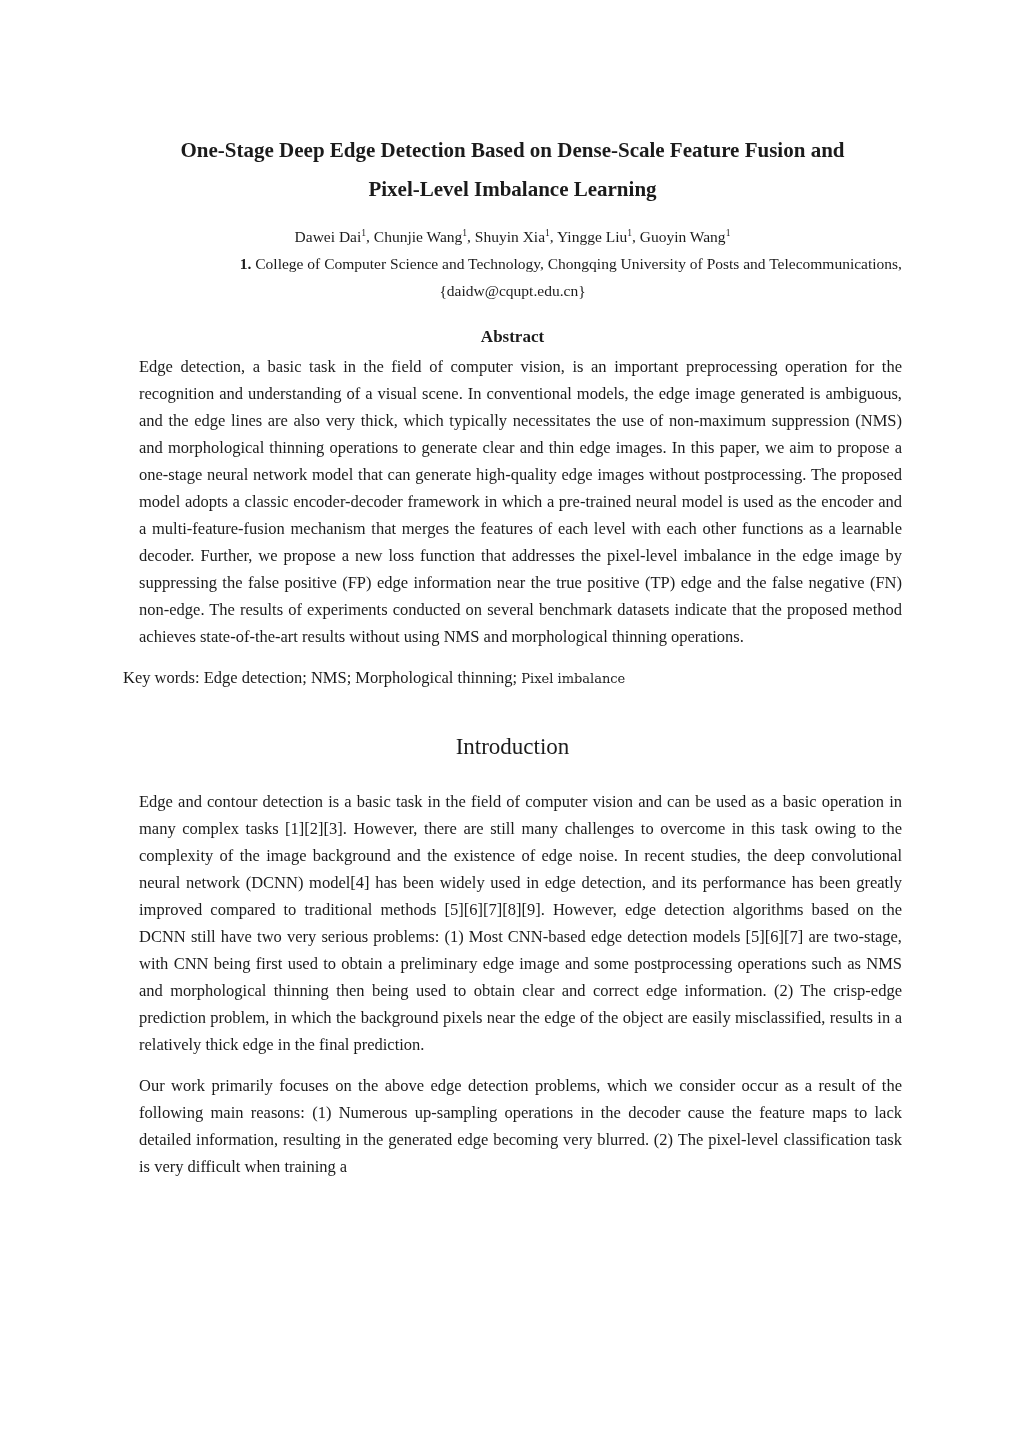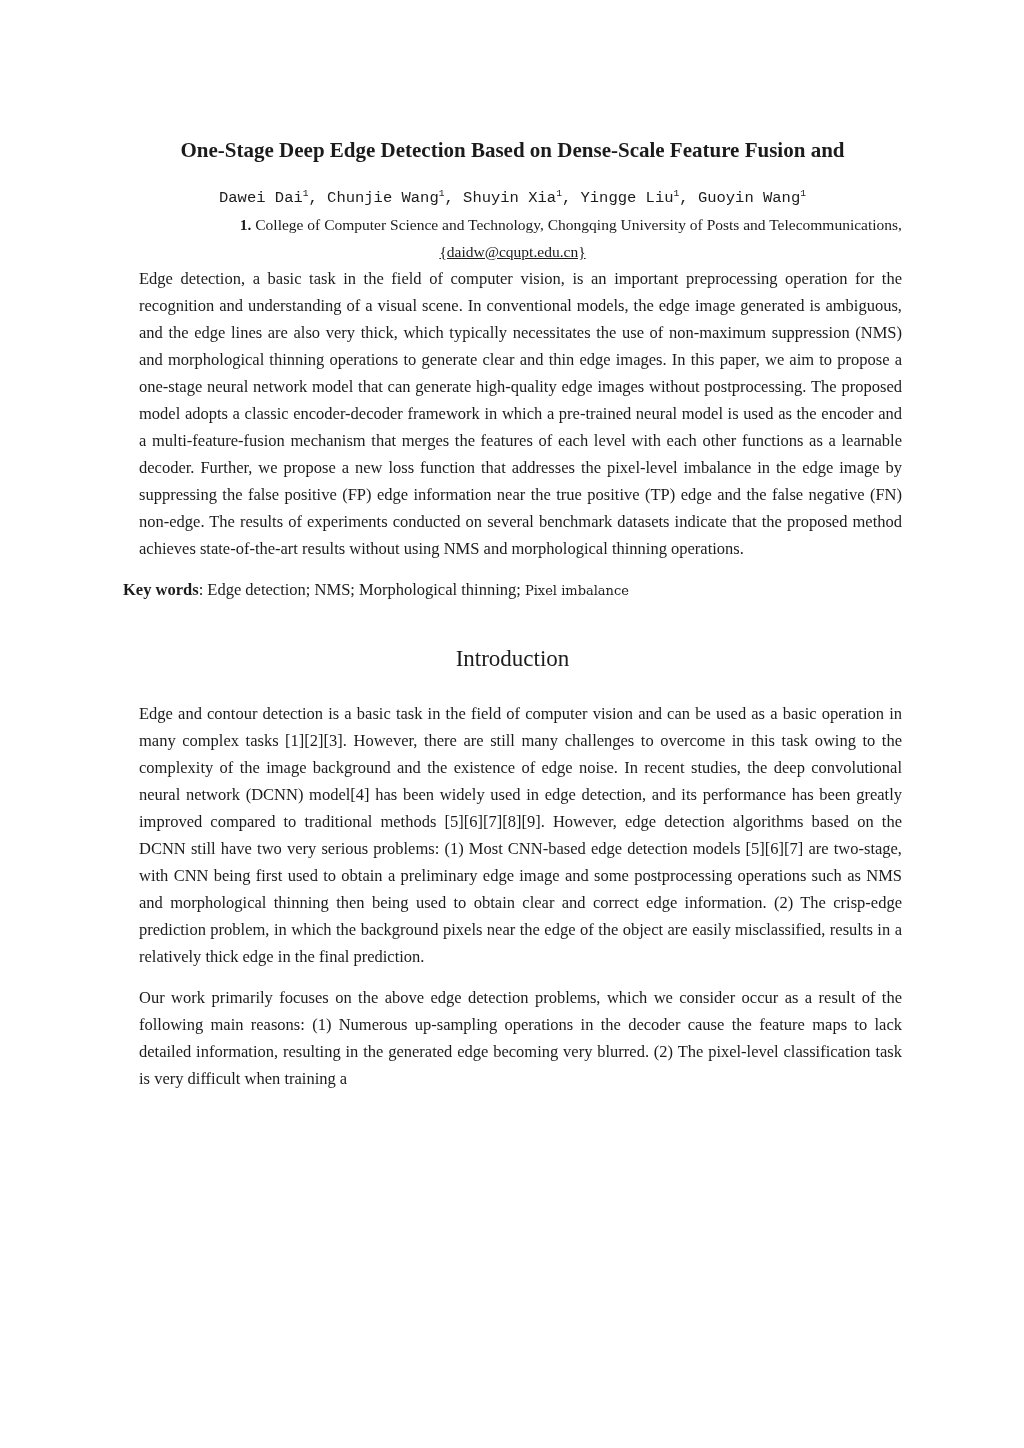--- a/index.html
+++ b/index.html
@@ -28,88 +28,89 @@
     font-weight: bold;
     text-align: center;
     line-height: 39px;
   }
   .title-line { display: block; }
   .authors {
     text-align: center;
     font-size: 15.5px;
     line-height: 24px;
     margin: 0 0 2px 0;
-    font-family: Liberation Mono, monospace;
   }
   .authors sup, .affil sup {
     font-size: 0.62em;
     vertical-align: super;
     line-height: 0;
   }
   .affil {
     text-align: right;
     font-size: 15.5px;
     line-height: 26px;
   }
   .affil .marker { font-weight: bold; }
   .email-line {
     text-align: center;
     font-size: 15.5px;
     line-height: 27px;
   }
-  .email-text { text-decoration: underline; }
+  .email-text { }
   .abstract-heading {
     margin: 21px 0 4px 0;
     font-size: 17px;
     font-weight: bold;
     text-align: center;
     line-height: 24px;
   }
   .body-text {
     margin: 0 0 14px 16px;
     font-size: 16.5px;
     line-height: 27px;
     text-align: justify;
   }
   .keywords {
     margin: 13px 0 0 0;
     font-size: 16.5px;
     line-height: 27px;
     text-align: left;
   }
-  .keywords .kw-label { font-weight: bold; }
+  .keywords .kw-label { font-weight: normal; }
   .kw-alt {
     font-family: "DejaVu Serif", serif;
     font-size: 13px;
   }
   .intro-heading {
     margin: 40px 0 26px 0;
     font-size: 23px;
     font-weight: normal;
     text-align: center;
     line-height: 30px;
   }
 </style>
 </head>
 <body>
 
 <div class="page">
   <div class="content">
 
     <h1 class="title">
       <span class="title-line">One-Stage Deep Edge Detection Based on Dense-Scale Feature Fusion and</span>
+      <span class="title-line">Pixel-Level Imbalance Learning</span>
     </h1>
 
     <div class="authors"><span><span>Dawei Dai</span><sup>1</sup><span>, </span></span><span><span>Chunjie Wang</span><sup>1</sup><span>, </span></span><span><span>Shuyin Xia</span><sup>1</sup><span>, </span></span><span><span>Yingge Liu</span><sup>1</sup><span>, </span></span><span><span>Guoyin Wang</span><sup>1</sup><span></span></span></div>
 
     <div class="affil"><span class="marker">1.</span> <span>College of Computer Science and Technology, Chongqing University of Posts and Telecommunications,</span></div>
 
 
     <div class="email-line"><span class="email-text">{daidw@cqupt.edu.cn}</span></div>
 
+    <h2 class="abstract-heading">Abstract</h2>
 
     <p class="body-text">Edge detection, a basic task in the field of computer vision, is an important preprocessing operation for the recognition and understanding of a visual scene. In conventional models, the edge image generated is ambiguous, and the edge lines are also very thick, which typically necessitates the use of non-maximum suppression (NMS) and morphological thinning operations to generate clear and thin edge images. In this paper, we aim to propose a one-stage neural network model that can generate high-quality edge images without postprocessing. The proposed model adopts a classic encoder-decoder framework in which a pre-trained neural model is used as the encoder and a multi-feature-fusion mechanism that merges the features of each level with each other functions as a learnable decoder. Further, we propose a new loss function that addresses the pixel-level imbalance in the edge image by suppressing the false positive (FP) edge information near the true positive (TP) edge and the false negative (FN) non-edge. The results of experiments conducted on several benchmark datasets indicate that the proposed method achieves state-of-the-art results without using NMS and morphological thinning operations.</p>
 
     <p class="keywords"><span class="kw-label">Key words</span><span>: </span><span>Edge detection; NMS; Morphological thinning; </span><span class="kw-alt">Pixel imbalance</span></p>
 
     <h2 class="intro-heading">Introduction</h2>
 
     <p class="body-text">Edge and contour detection is a basic task in the field of computer vision and can be used as a basic operation in many complex tasks [1][2][3]. However, there are still many challenges to overcome in this task owing to the complexity of the image background and the existence of edge noise. In recent studies, the deep convolutional neural network (DCNN) model[4] has been widely used in edge detection, and its performance has been greatly improved compared to traditional methods [5][6][7][8][9]. However, edge detection algorithms based on the DCNN still have two very serious problems: (1) Most CNN-based edge detection models [5][6][7] are two-stage, with CNN being first used to obtain a preliminary edge image and some postprocessing operations such as NMS and morphological thinning then being used to obtain clear and correct edge information. (2) The crisp-edge prediction problem, in which the background pixels near the edge of the object are easily misclassified, results in a relatively thick edge in the final prediction.</p>
 
     <p class="body-text">Our work primarily focuses on the above edge detection problems, which we consider occur as a result of the following main reasons: (1) Numerous up-sampling operations in the decoder cause the feature maps to lack detailed information, resulting in the generated edge becoming very blurred. (2) The pixel-level classification task is very difficult when training a</p>

